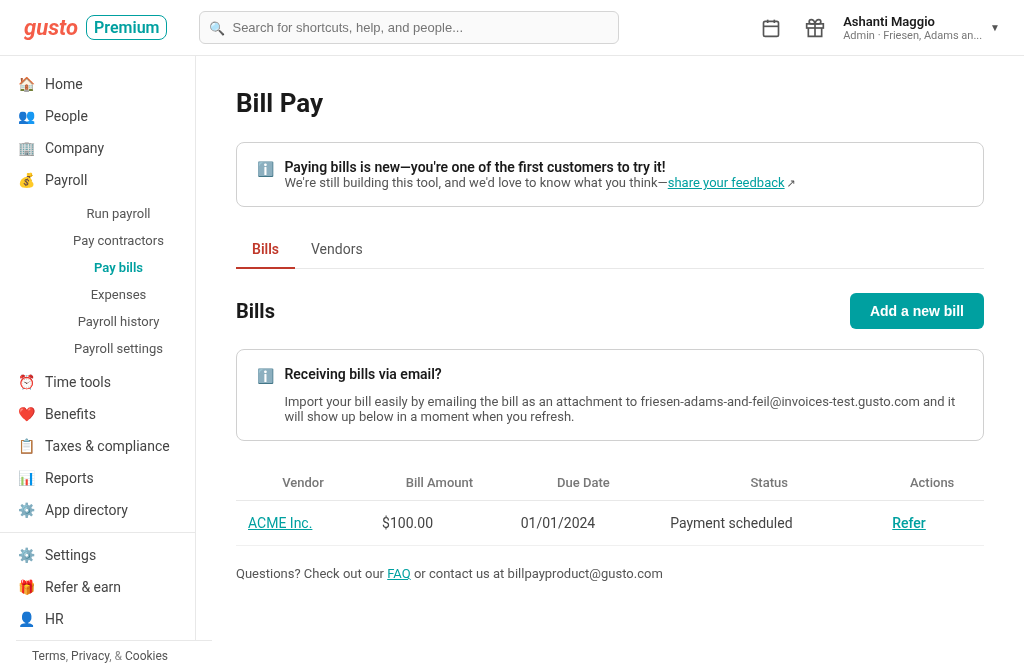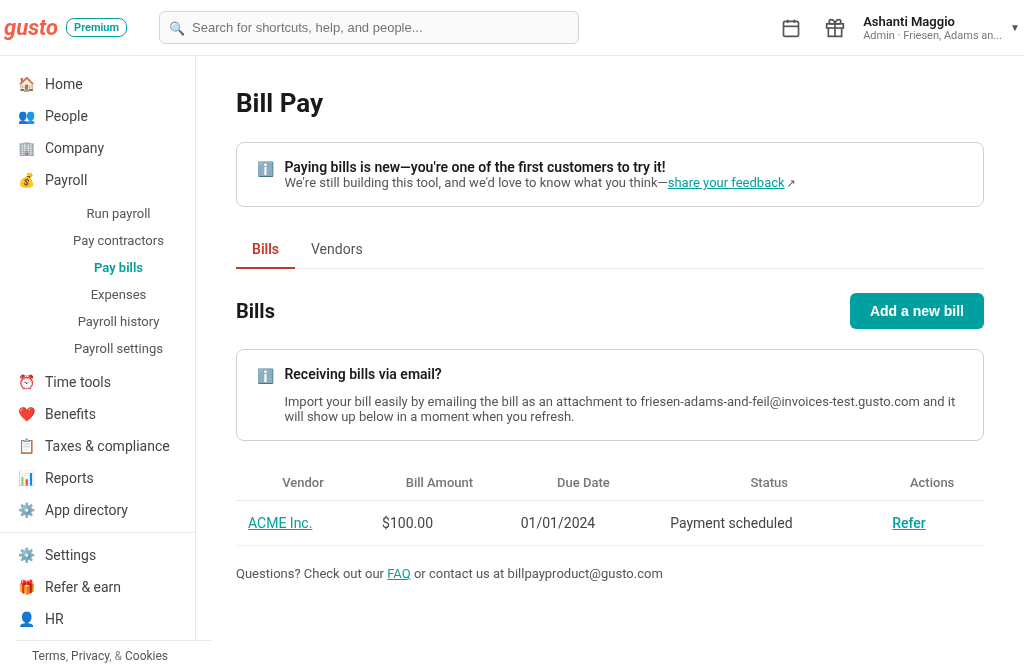--- a/index.html
+++ b/index.html
@@ -1,28 +1,28 @@
 <!DOCTYPE html>
 <html><head>
   <meta charset="utf-8">
   <style>
     * { box-sizing: border-box; margin: 0; padding: 0; }
     body { font-family: -apple-system, BlinkMacSystemFont, 'Segoe UI', Roboto, sans-serif; font-size: 14px; color: #1a1a1a; background: #fff; }
 
     
     .app { display: flex; flex-direction: column; height: 671px; }
-    .topbar { height: 56px; background: #fff; border-bottom: 1px solid #e8e8e8; display: flex; align-items: center; padding: 0 4px; gap: 16px; flex-shrink: 0; }
+    .topbar { height: 56px; background: #fff; border-bottom: 1px solid #e8e8e8; display: flex; align-items: center; padding: 0 24px; gap: 16px; flex-shrink: 0; }
     .main-area { display: flex; flex: 1; overflow: hidden; }
     .sidebar { width: 196px; background: #fff; border-right: 1px solid #e8e8e8; overflow-y: auto; flex-shrink: 0; padding: 8px 0; }
     .content { flex: 1; overflow-y: auto; padding: 32px 40px; background: #fff; }
 
     
     .logo-area { display: flex; align-items: center; gap: 8px; }
     .logo-text { font-size: 22px; font-weight: 700; color: #f45d48; font-style: italic; }
-    .premium-badge { border: 1.5px solid #00a0a0; color: #00a0a0; font-size: 11px; font-weight: 600; padding: 2px 7px; border-radius: 8px; }
+    .premium-badge { border: 1.5px solid #00a0a0; color: #00a0a0; font-size: 16px; font-weight: 600; padding: 2px 7px; border-radius: 8px; }
     .search-bar { flex: 1; max-width: 420px; margin-left: 16px; }
     .search-bar input { width: 100%; padding: 8px 12px 8px 32px; border: 1px solid #d5d5d5; border-radius: 6px; font-size: 13px; color: #555; background: #fafafa; outline: none; }
     .search-wrap { position: relative; }
     .search-wrap .search-icon-inner { position: absolute; left: 10px; top: 50%; transform: translateY(-50%); color: #999; font-size: 13px; }
     .topbar-icons { display: flex; align-items: center; gap: 12px; margin-left: auto; }
     .topbar-icon { width: 32px; height: 32px; display: flex; align-items: center; justify-content: center; border-radius: 4px; cursor: pointer; }
     .topbar-icon svg { width: 20px; height: 20px; color: #555; }
     .user-area { display: flex; align-items: center; gap: 6px; cursor: pointer; }
     .user-name { font-weight: 600; font-size: 13px; color: #1a1a1a; }
     .user-sub { font-size: 11px; color: #777; }

